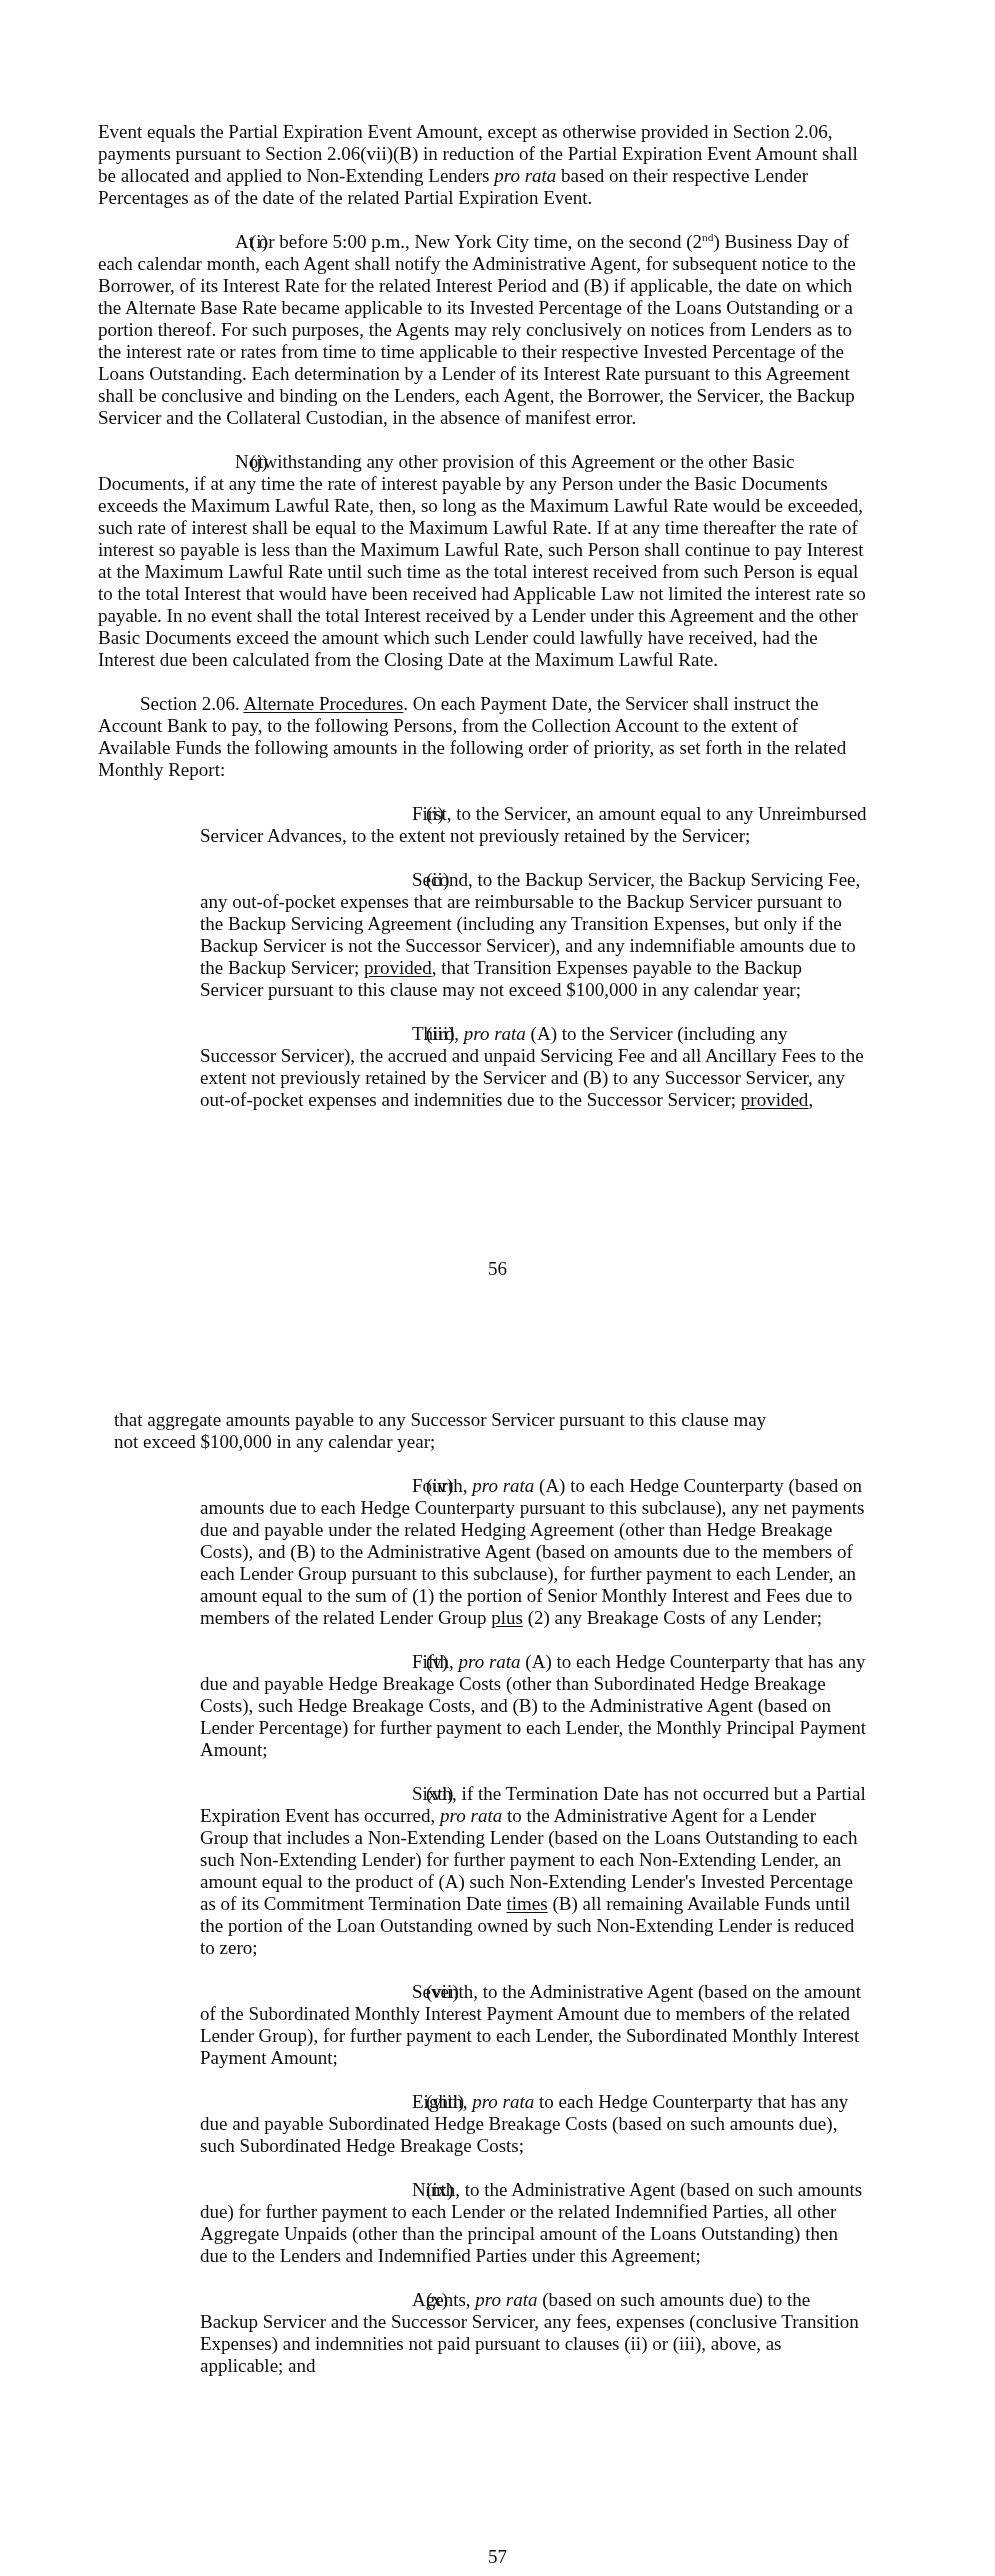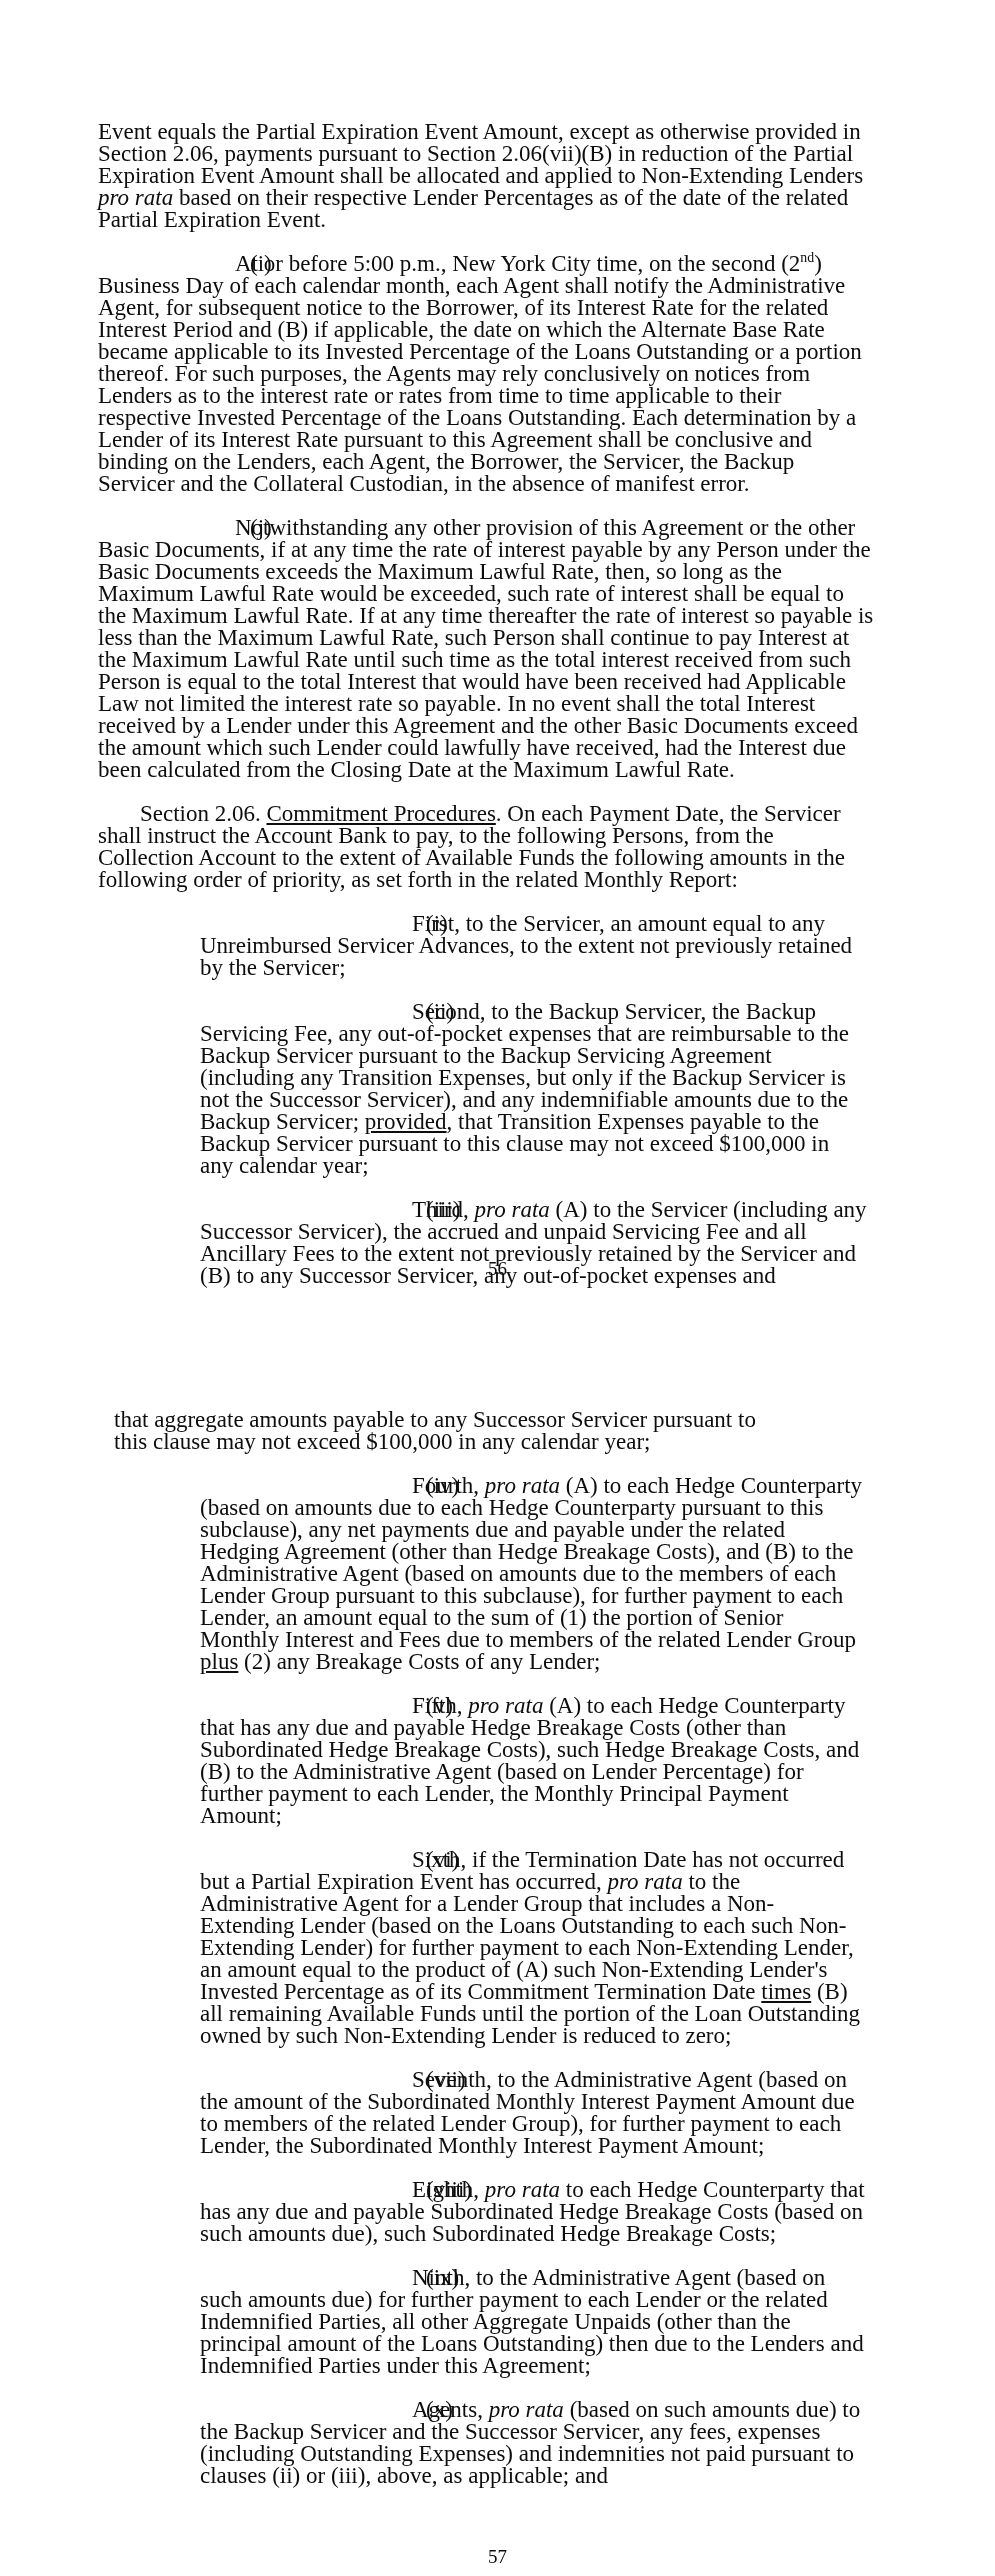--- a/index.html
+++ b/index.html
@@ -12,21 +12,21 @@
     overflow:hidden;
   }
   .page{
     position:absolute;left:0;width:995px;height:1288px;
     background:#ffffff;
   }
   .page-1{top:0;}
   .page-2{top:1288px;}
   .content{
     position:absolute;top:121px;left:98px;width:776px;
-    font-size:23px;line-height:22px;
+    font-size:19px;line-height:22px;
     text-align:left;
   }
   p.para{margin:0 0 22px 0;text-indent:76px;}
   p.para.cont{text-indent:0;}
   p.para.section{text-indent:42px;}
   p.sub{margin:0 0 22px 102px;width:668px;text-indent:113px;}
   p.sub.cont{text-indent:0;margin-left:16px;}
   span.marker{display:inline-block;}
   p.para span.marker{width:61px;}
   p.sub span.marker{width:99px;}
@@ -41,36 +41,36 @@
 </head>
 <body>
 
 <div class="canvas">
 
   <div class="page page-1">
     <div class="content">
         <p class="para cont"><span>Event equals the Partial Expiration Event Amount, except as otherwise provided in Section 2.06, payments pursuant to Section 2.06(vii)(B) in reduction of the Partial Expiration Event Amount shall be allocated and applied to Non-Extending Lenders </span><em>pro rata</em><span> based on their respective Lender Percentages as of the date of the related Partial Expiration Event.</span></p>
         <p class="para"><span class="marker">(i)</span><span>At or before 5:00 p.m., New York City time, on the second (2</span><sup>nd</sup><span>) Business Day of each calendar month, each Agent shall notify the Administrative Agent, for subsequent notice to the Borrower, of its Interest Rate for the related Interest Period and (B) if applicable, the date on which the Alternate Base Rate became applicable to its Invested Percentage of the Loans Outstanding or a portion thereof.  For such purposes, the Agents may rely conclusively on notices from Lenders as to the interest rate or rates from time to time applicable to their respective Invested Percentage of the Loans Outstanding.  Each determination by a Lender of its Interest Rate pursuant to this Agreement shall be conclusive and binding on the Lenders, each Agent, the Borrower, the Servicer, the Backup Servicer and the Collateral Custodian, in the absence of manifest error.</span></p>
         <p class="para"><span class="marker">(j)</span><span>Notwithstanding any other provision of this Agreement or the other Basic Documents, if at any time the rate of interest payable by any Person under the Basic Documents exceeds the Maximum Lawful Rate, then, so long as the Maximum Lawful Rate would be exceeded, such rate of interest shall be equal to the Maximum Lawful Rate.  If at any time thereafter the rate of interest so payable is less than the Maximum Lawful Rate, such Person shall continue to pay Interest at the Maximum Lawful Rate until such time as the total interest received from such Person is equal to the total Interest that would have been received had Applicable Law not limited the interest rate so payable.  In no event shall the total Interest received by a Lender under this Agreement and the other Basic Documents exceed the amount which such Lender could lawfully have received, had the Interest due been calculated from the Closing Date at the Maximum Lawful Rate.</span></p>
-        <p class="para section"><span>Section 2.06.  </span><span class="u">Commitment Procedures</span><span>.  On each Payment Date, the Servicer shall instruct the Account Bank to pay, to the following Persons, from the Collection Account to the extent of Available Funds the following amounts in the following order of priority, as set forth in the related Monthly Report:</span></p>
+        <p class="para section"><span>Section 2.06.  </span><span class="u">Alternate Procedures</span><span>.  On each Payment Date, the Servicer shall instruct the Account Bank to pay, to the following Persons, from the Collection Account to the extent of Available Funds the following amounts in the following order of priority, as set forth in the related Monthly Report:</span></p>
         <p class="sub"><span class="marker">(i)</span><span>First, to the Servicer, an amount equal to any Unreimbursed Servicer Advances, to the extent not previously retained by the Servicer;</span></p>
         <p class="sub"><span class="marker">(ii)</span><span>Second, to the Backup Servicer, the Backup Servicing Fee, any out-of-pocket expenses that are reimbursable to the Backup Servicer pursuant to the Backup Servicing Agreement (including any Transition Expenses, but only if the Backup Servicer is not the Successor Servicer), and any indemnifiable amounts due to the Backup Servicer; </span><span class="u">provided</span><span>, that Transition Expenses payable to the Backup Servicer pursuant to this clause may not exceed $100,000 in any calendar year;</span></p>
         <p class="sub"><span class="marker">(iii)</span><span>Third, </span><em>pro rata</em><span> (A) to the Servicer (including any Successor Servicer), the accrued and unpaid Servicing Fee and all Ancillary Fees to the extent not previously retained by the Servicer and (B) to any Successor Servicer, any out-of-pocket expenses and indemnities due to the Successor Servicer; </span><span class="u">provided</span><span>,</span></p>
       </div>
     <div class="pagenum">56</div>
   </div>
 
   <div class="page page-2">
     <div class="content">
         <p class="sub cont"><span>that aggregate amounts payable to any Successor Servicer pursuant to this clause may not exceed $100,000 in any calendar year;</span></p>
         <p class="sub"><span class="marker">(iv)</span><span>Fourth, </span><em>pro rata</em><span> (A) to each Hedge Counterparty (based on amounts due to each Hedge Counterparty pursuant to this subclause), any net payments due and payable under the related Hedging Agreement (other than Hedge Breakage Costs), and (B) to the Administrative Agent (based on amounts due to the members of each Lender Group pursuant to this subclause), for further payment to each Lender, an amount equal to the sum of (1) the portion of Senior Monthly Interest and Fees due to members of the related Lender Group </span><span class="u">plus</span><span> (2) any Breakage Costs of any Lender;</span></p>
         <p class="sub"><span class="marker">(v)</span><span>Fifth, </span><em>pro rata</em><span> (A) to each Hedge Counterparty that has any due and payable Hedge Breakage Costs (other than Subordinated Hedge Breakage Costs), such Hedge Breakage Costs, and (B) to the Administrative Agent (based on Lender Percentage) for further payment to each Lender, the Monthly Principal Payment Amount;</span></p>
         <p class="sub"><span class="marker">(vi)</span><span>Sixth, if the Termination Date has not occurred but a Partial Expiration Event has occurred, </span><em>pro rata</em><span> to the Administrative Agent for a Lender Group that includes a Non-Extending Lender (based on the Loans Outstanding to each such Non-Extending Lender) for further payment to each Non-Extending Lender, an amount equal to the product of (A) such Non-Extending Lender's Invested Percentage as of its Commitment Termination Date </span><span class="u">times</span><span> (B) all remaining Available Funds until the portion of the Loan Outstanding owned by such Non-Extending Lender is reduced to zero;</span></p>
         <p class="sub"><span class="marker">(vii)</span><span>Seventh, to the Administrative Agent (based on the amount of the Subordinated Monthly Interest Payment Amount due to members of the related Lender Group), for further payment to each Lender, the Subordinated Monthly Interest Payment Amount;</span></p>
         <p class="sub"><span class="marker">(viii)</span><span>Eighth, </span><em>pro rata</em><span> to each Hedge Counterparty that has any due and payable Subordinated Hedge Breakage Costs (based on such amounts due), such Subordinated Hedge Breakage Costs;</span></p>
         <p class="sub"><span class="marker">(ix)</span><span>Ninth, to the Administrative Agent (based on such amounts due) for further payment to each Lender or the related Indemnified Parties, all other Aggregate Unpaids (other than the principal amount of the Loans Outstanding) then due to the Lenders and Indemnified Parties under this Agreement;</span></p>
-        <p class="sub"><span class="marker">(x)</span><span>Agents, </span><em>pro rata</em><span> (based on such amounts due) to the Backup Servicer and the Successor Servicer, any fees, expenses (including Outstanding Expenses) and indemnities not paid pursuant to clauses (ii) or (iii), above, as applicable; and</span></p>
+        <p class="sub"><span class="marker">(x)</span><span>Agents, </span><em>pro rata</em><span> (based on such amounts due) to the Backup Servicer and the Successor Servicer, any fees, expenses (conclusive Transition Expenses) and indemnities not paid pursuant to clauses (ii) or (iii), above, as applicable; and</span></p>
       </div>
     <div class="pagenum">57</div>
   </div>
 
 </div>
 
 
 </body></html>

